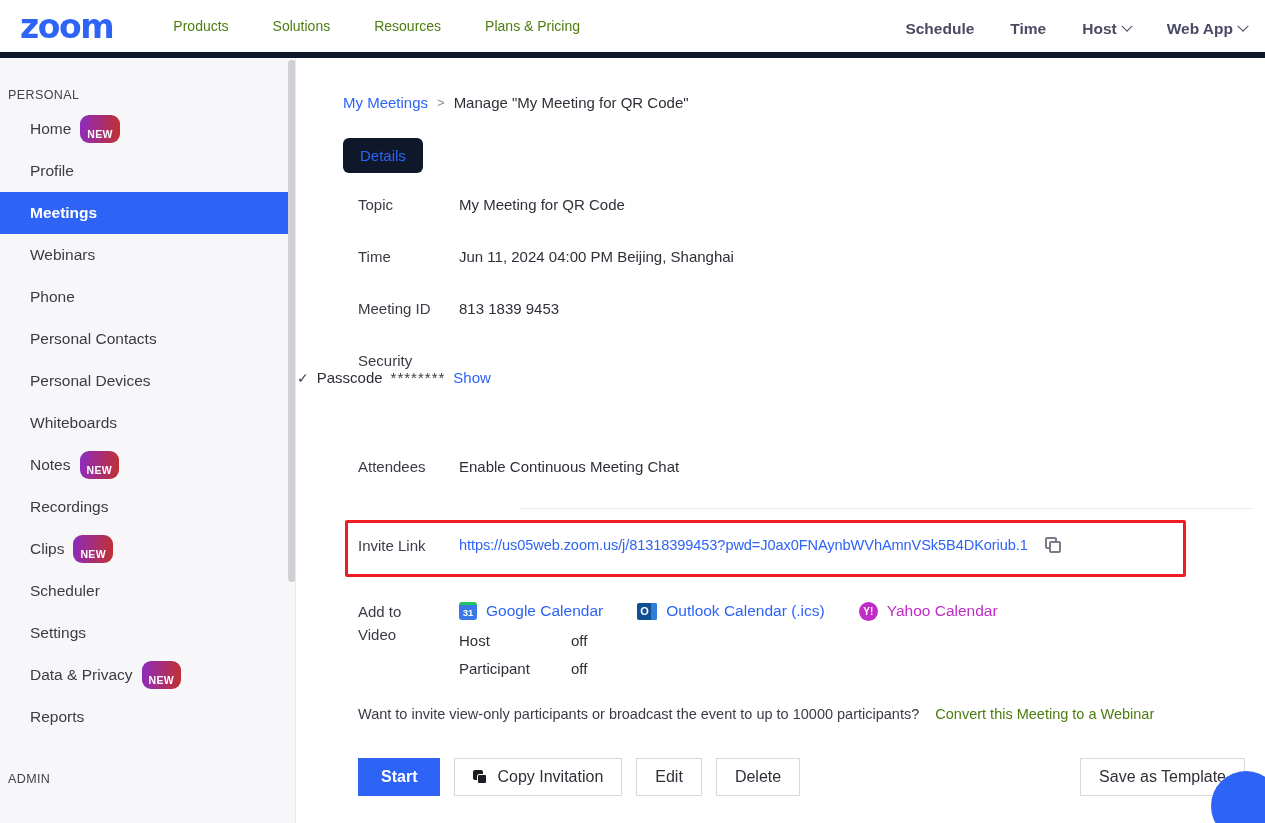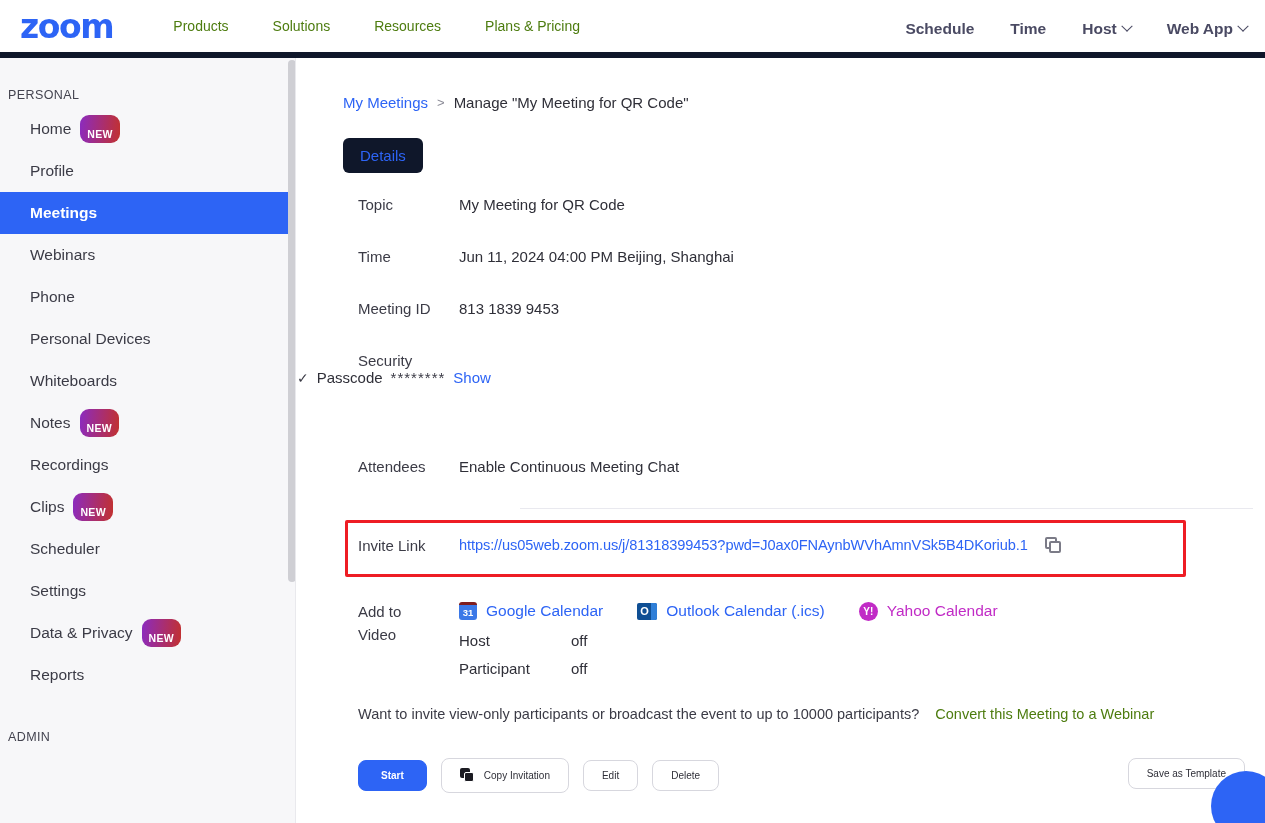--- a/index.html
+++ b/index.html
@@ -142,21 +142,21 @@
   .row-addto { height: 68px; display: flex; align-items: center; }
   .cal-list { display: flex; align-items: center; gap: 34px; }
   .cal { display: flex; align-items: center; gap: 9px; text-decoration: none; font-size: 15.5px; white-space: nowrap; cursor: pointer; }
   .cal.google { color: #2D64F5; }
   .cal.outlook { color: #2D64F5; }
   .cal.yahoo { color: #C12BC6; }
   .ico-google {
     width: 18px; height: 18px; border-radius: 3px; background: #3b78e7;
     color: #fff; font-size: 9.5px; font-weight: bold;
     display: flex; align-items: center; justify-content: center;
-    border-top: 3px solid #7f1d1d; flex: none;
+    border-top: 3px solid #22c55e; flex: none;
   }
   .ico-outlook {
     width: 20px; height: 17px; flex: none; position: relative;
     background: #0f4f94; border-radius: 2px; color:#fff;
     font-size: 11px; font-weight: bold;
     display: flex; align-items: center; justify-content: flex-start;
     padding-left: 3px;
   }
   .ico-outlook::after {
     content: ""; position: absolute; right: 0; top: 0;
@@ -182,21 +182,21 @@
 
   .invite-note {
     position: absolute; left: 61px; top: 648px;
     font-size: 14.5px; color: #3b3b46; white-space: nowrap;
   }
   .invite-note a { color: #4d7c0f; text-decoration: none; margin-left: 12px; }
 
   
   .btn-row { position: absolute; left: 61px; top: 700px; display: flex; align-items: center; gap: 14px; }
   .btn {
-    font-size: 10px; border-radius: 8px; padding: 9px 18px;
+    font-size: 16px; border-radius: 0; padding: 9px 18px;
     background: #fff; border: 1px solid #d7d7de; color: #2f2f38;
     cursor: pointer; display: flex; align-items: center; gap: 9px;
     white-space: nowrap; font-family: "Liberation Sans", sans-serif;
   }
   .btn.primary { background: #2D64F5; border-color: #2D64F5; color: #fff; font-weight: bold; padding: 9px 22px; }
   .btn-copy-ico { position: relative; width: 15px; height: 15px; flex: none; }
   .btn-copy-ico i { position: absolute; display:block; background:#1b1b22; border-radius:2px; }
   .btn-copy-ico i.s1 { width: 10px; height: 10px; left: 0; top: 0; }
   .btn-copy-ico i.s2 { width: 10px; height: 10px; left: 4px; top: 4px; border: 1.5px solid #fff; }
   .btn-template { position: absolute; right: 20px; top: 700px; }
@@ -252,20 +252,23 @@
     <span>Profile</span>
   </div>
   <div class="side-item active">
     <span>Meetings</span>
   </div>
   <div class="side-item">
     <span>Webinars</span>
   </div>
   <div class="side-item">
     <span>Phone</span>
+  </div>
+  <div class="side-item">
+    <span>Personal Contacts</span>
   </div>
   <div class="side-item">
     <span>Personal Devices</span>
   </div>
   <div class="side-item">
     <span>Whiteboards</span>
   </div>
   <div class="side-item">
     <span>Notes</span>
     <span class="badge-new">NEW</span>

